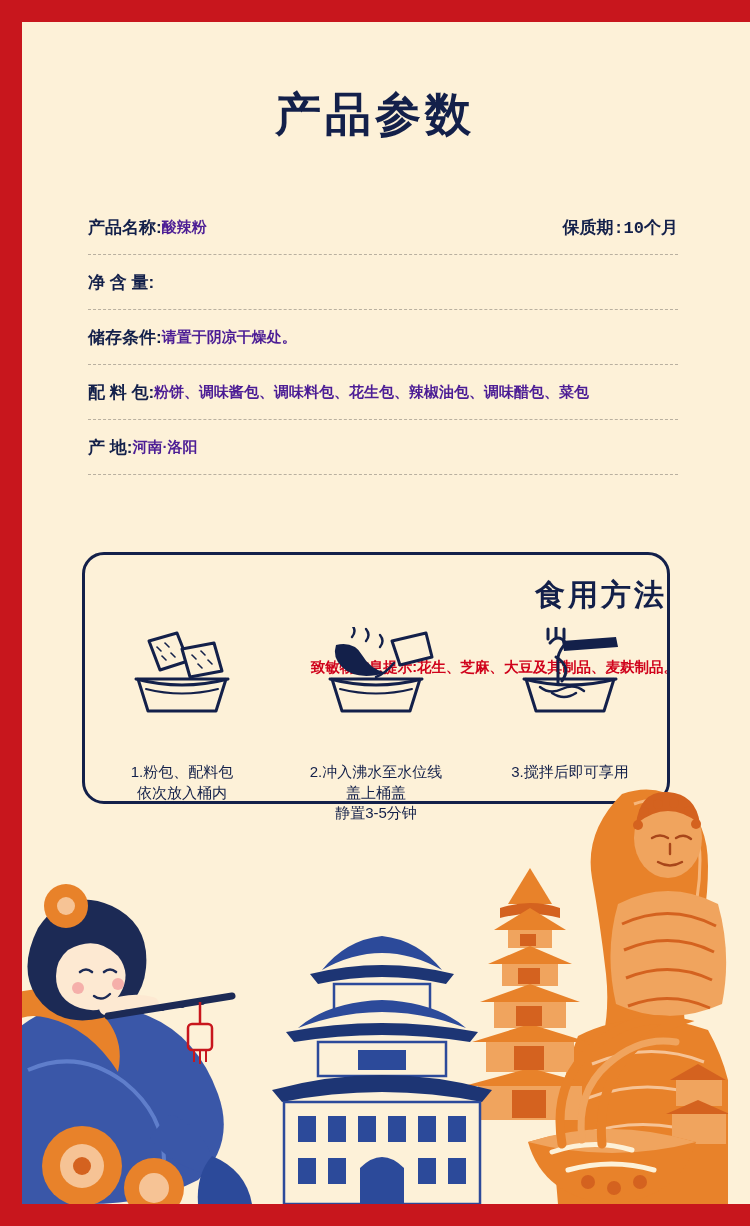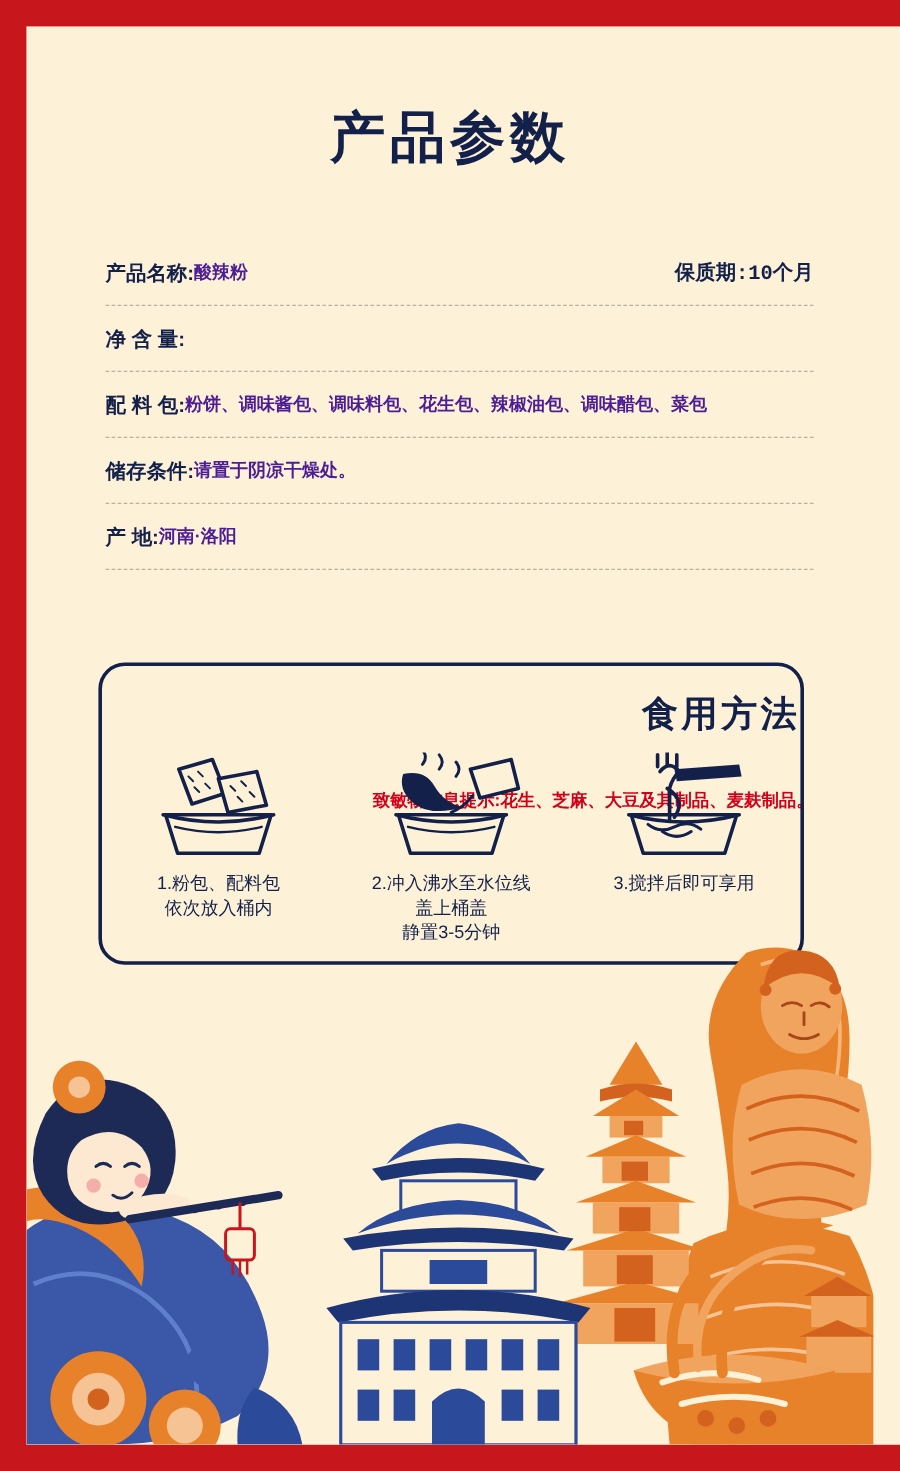--- a/index.html
+++ b/index.html
@@ -122,20 +122,21 @@
     left: 0;
     top: 72px;
     width: 100%;
     display: flex;
   }
   .step {
     flex: 1 1 0;
     display: flex;
     flex-direction: column;
     align-items: center;
+    gap: 35px;
   }
   .step-art {
     width: 160px;
     height: 92px;
     position: relative;
   }
   .step-text {
     margin-top: 8px;
     text-align: center;
     font-size: 15px;
@@ -168,27 +169,27 @@
         <span class="spec-label lbl-sp1">产品名称:</span>
         <span class="spec-value">酸辣粉</span>
         <span class="spec-right"><span>保质期:</span><span>10个月</span></span>
       </div>
 
       <div class="spec-row">
         <span class="spec-label lbl-sp1">净 含 量:</span>
       </div>
 
       <div class="spec-row">
+        <span class="spec-label lbl-sp1">储存条件:</span>
+        <span class="spec-value">请置于阴凉干燥处。</span>
+      </div>
+
+      <div class="spec-row">
         <span class="spec-label lbl-sp1">配 料 包:</span>
         <span class="spec-value">粉饼、调味酱包、调味料包、花生包、辣椒油包、调味醋包、菜包</span>
-      </div>
-
-      <div class="spec-row">
-        <span class="spec-label lbl-sp1">储存条件:</span>
-        <span class="spec-value">请置于阴凉干燥处。</span>
       </div>
 
       <div class="spec-row">
         <span class="spec-label lbl-sp1">产        地:</span>
         <span class="spec-value">河南·洛阳</span>
       </div>
 
       <div class="allergen">致敏物信息提示:花生、芝麻、大豆及其制品、麦麸制品。</div>
     </div>
 

